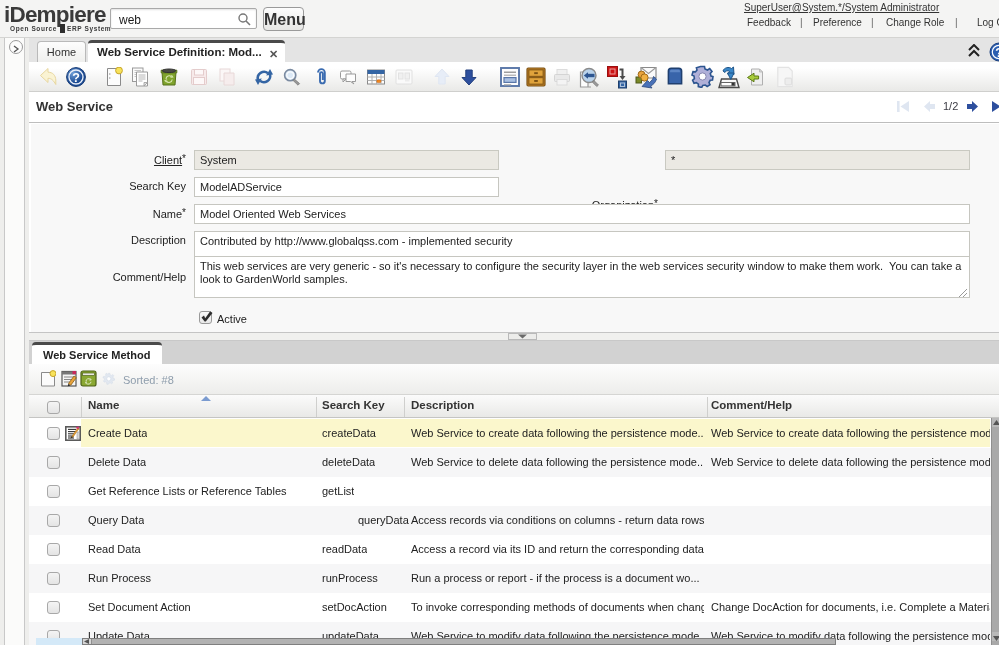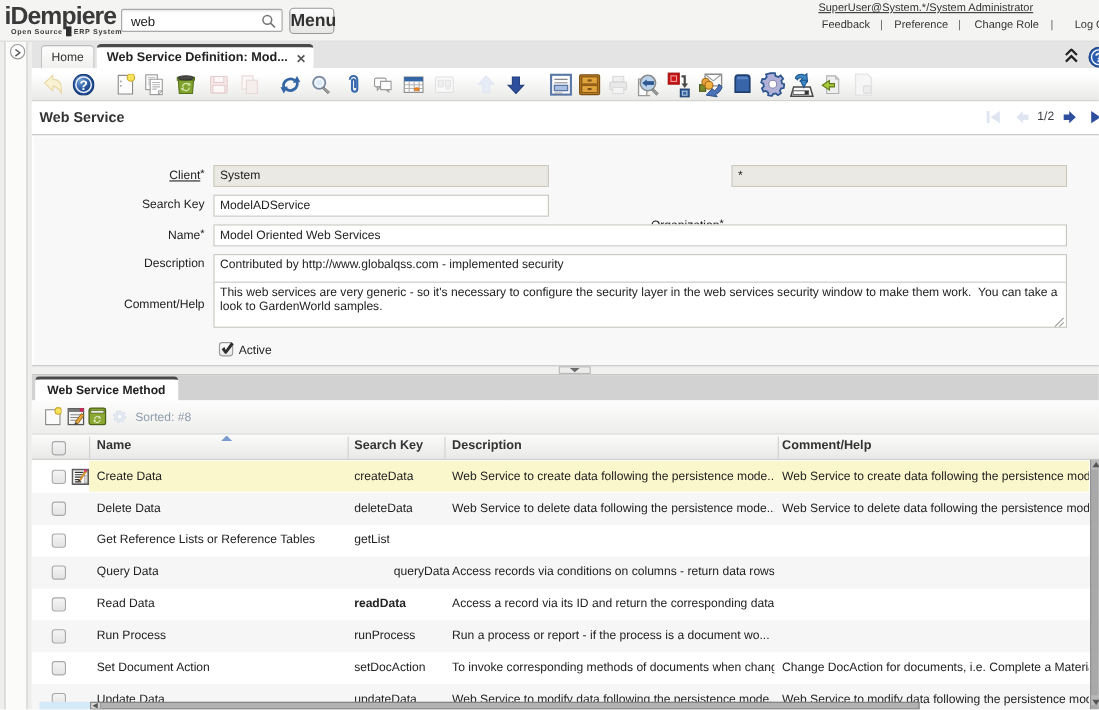--- a/index.html
+++ b/index.html
@@ -450,21 +450,21 @@
       </div>
       <div class="grow alt" style="top:87px;">
         <span class="cbx" style="top:8px;"></span>
         <div class="c" style="left:59px;">Query Data</div>
         <div class="c" style="left:281px;margin-left:48px;">queryData</div>
         <div class="c" style="left:382px;">Access records via conditions on columns - return data rows</div>
       </div>
       <div class="grow" style="top:116px;">
         <span class="cbx" style="top:8px;"></span>
         <div class="c" style="left:59px;">Read Data</div>
-        <div class="c" style="left:293px;font-weight:bold;">readData</div>
+        <div class="c" style="left:293px;">readData</div>
         <div class="c" style="left:382px;">Access a record via its ID and return the corresponding data</div>
       </div>
       <div class="grow alt" style="top:145px;">
         <span class="cbx" style="top:8px;"></span>
         <div class="c" style="left:59px;">Run Process</div>
         <div class="c" style="left:293px;">runProcess</div>
         <div class="c" style="left:382px;">Run a process or report - if the process is a document wo...</div>
       </div>
       <div class="grow" style="top:174px;">
         <span class="cbx" style="top:8px;"></span>

